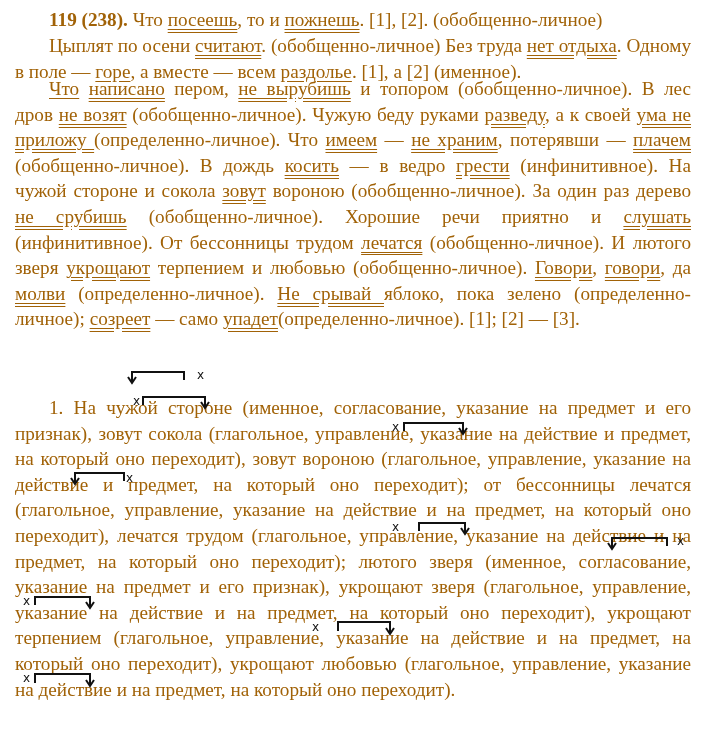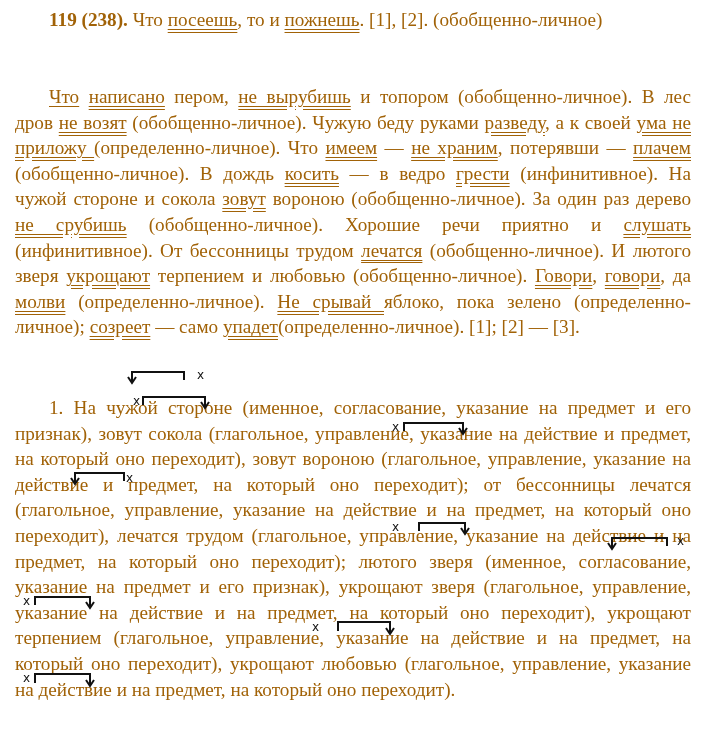--- a/index.html
+++ b/index.html
@@ -16,36 +16,37 @@
   .para {
     position: absolute;
     left: 15px;
     width: 676px;
     text-align: justify;
     text-indent: 34px;
     margin: 0;
   }
   .p1 { top: 7px; }
   .p2 { top: 33px; }
-  .p3 { top: 84px; }
+  .p3 { top: 76px; }
   .p4 { top: 395px; }
   .bold { font-weight: bold; }
   .u1 { text-decoration: underline; text-underline-offset: 3px; }
   .u2 { text-decoration: underline double; text-underline-offset: 3px; }
   .arrows { position: absolute; left: 0; top: 0; width: 704px; height: 737px; pointer-events: none; }
   .arrows path, .arrows line { stroke: #111; stroke-width: 2; fill: none; }
   .arrows text { font-family: "DejaVu Sans", sans-serif; font-size: 12px; fill: #111; }
 </style>
 </head>
 <body>
 
 <div class="page">
 
   <p class="para p1"><span class="bold">119 (238).</span><span> Что </span><span class="u2">посеешь</span><span>, то и </span><span class="u2">пожнешь</span><span>. [1], [2]. (обобщенно-личное)</span></p>
 
+  <p class="para p2"><span>Цыплят по осени </span><span class="u2">считают</span><span>. (обобщенно-личное) Без труда </span><span class="u2">нет отдыха</span><span>. Одному в поле — </span><span class="u1">горе</span><span>, а вместе — всем </span><span class="u1">раздолье</span><span>. [1], а [2] (именное).</span></p>
 
   <p class="para p3"><span class="u1">Что</span><span> </span><span class="u2">написано</span><span> пером, </span><span class="u2">не вырубишь</span><span> и топором (обобщенно-личное). В лес дров </span><span class="u2">не возят</span><span> (обобщенно-личное). Чужую беду руками </span><span class="u2">разведу</span><span>, а к своей </span><span class="u2">ума не приложу </span><span>(определенно-личное). Что </span><span class="u2">имеем</span><span> — </span><span class="u2">не храним</span><span>, потерявши — </span><span class="u2">плачем </span><span>(обобщенно-личное). В дождь </span><span class="u2">косить</span><span> — в ведро </span><span class="u2">грести</span><span> (инфинитивное). На чужой стороне и сокола </span><span class="u2">зовут</span><span> вороною (обобщенно-личное). За один раз дерево </span><span class="u2">не срубишь</span><span> (обобщенно-личное). Хорошие речи приятно и </span><span class="u2">слушать</span><span> (инфинитивное). От бессонницы трудом </span><span class="u2">лечатся</span><span> (обобщенно-личное). И лютого зверя </span><span class="u2">укрощают</span><span> терпением и любовью (обобщенно-личное). </span><span class="u2">Говори</span><span>, </span><span class="u2">говори</span><span>, да </span><span class="u2">молви</span><span> (определенно-личное). </span><span class="u2">Не срывай </span><span>яблоко, пока зелено (определенно-личное); </span><span class="u2">созреет</span><span> — само </span><span class="u2">упадет</span><span>(определенно-личное). [1]; [2] — [3].</span></p>
 
   <p class="para p4">1. На чужой стороне (именное, согласование, указание на предмет и его признак), зовут сокола (глагольное, управление, указание на действие и предмет, на который оно переходит), зовут вороною (глагольное, управление, указание на действие и предмет, на который оно переходит); от бессонницы лечатся (глагольное, управление, указание на действие и на предмет, на который оно переходит), лечатся трудом (глагольное, управление, указание на действие и на предмет, на который оно переходит); лютого зверя (именное, согласование, указание на предмет и его признак), укрощают зверя (глагольное, управление, указание на действие и на предмет, на который оно переходит), укрощают терпением (глагольное, управление, указание на действие и на предмет, на который оно переходит), укрощают любовью (глагольное, управление, указание на действие и на предмет, на который оно переходит).</p>
 
   <svg class="arrows" viewBox="0 0 704 737">
 
     <g>
       <path d="M184 380 L184 372 L132 372 L132 381"></path>
         <path d="M128 377 L132 383 L136 377"></path>

